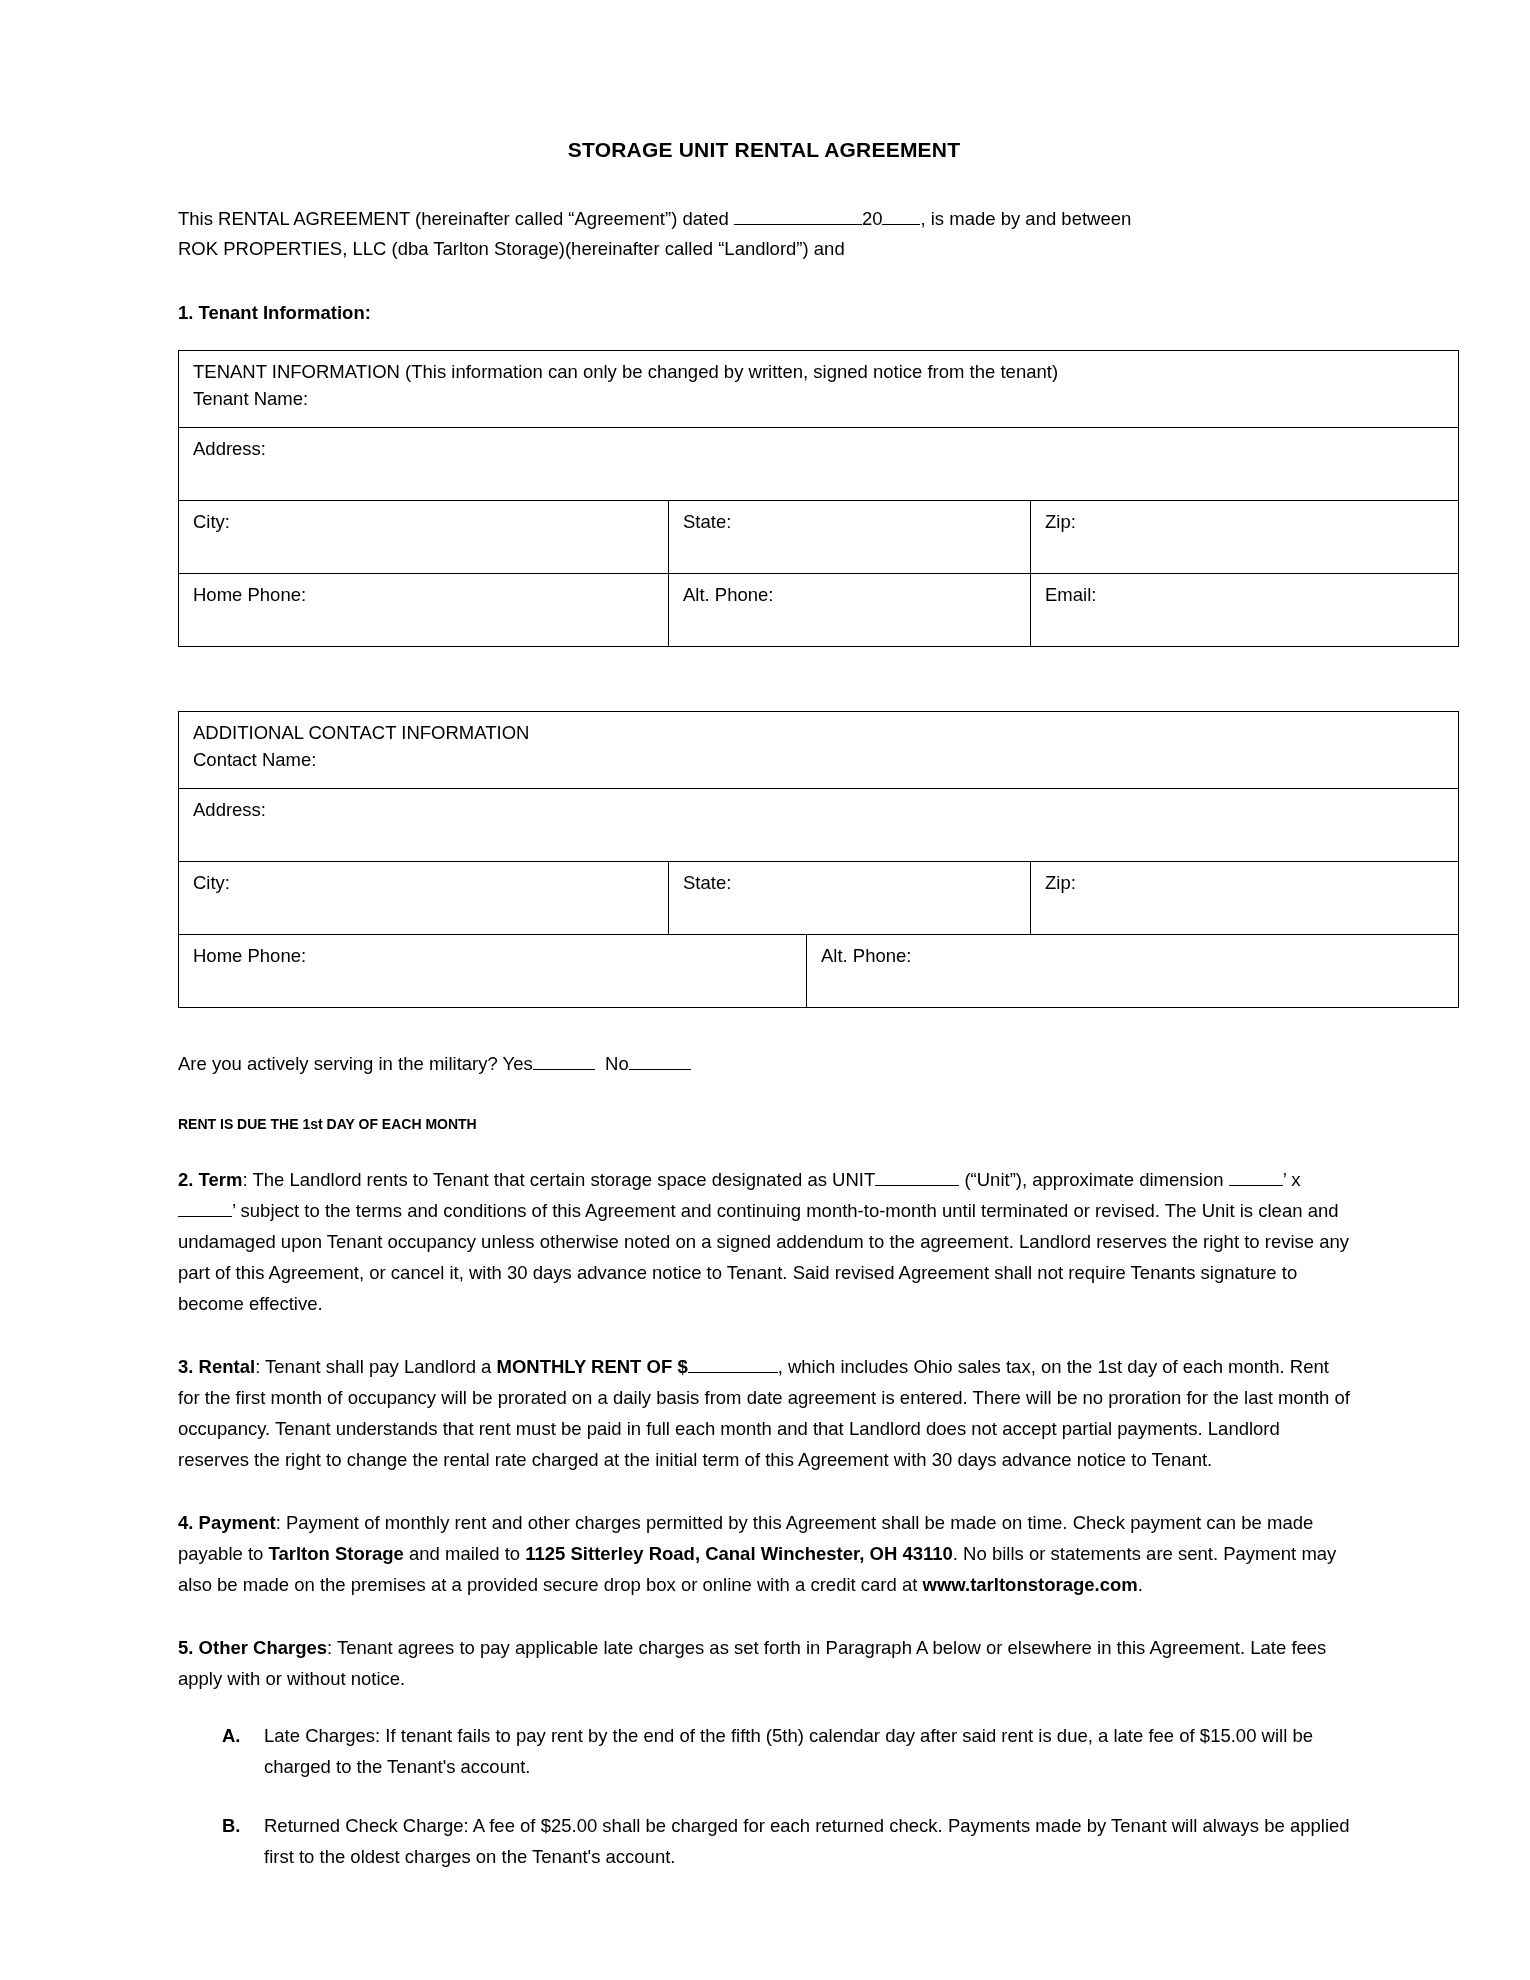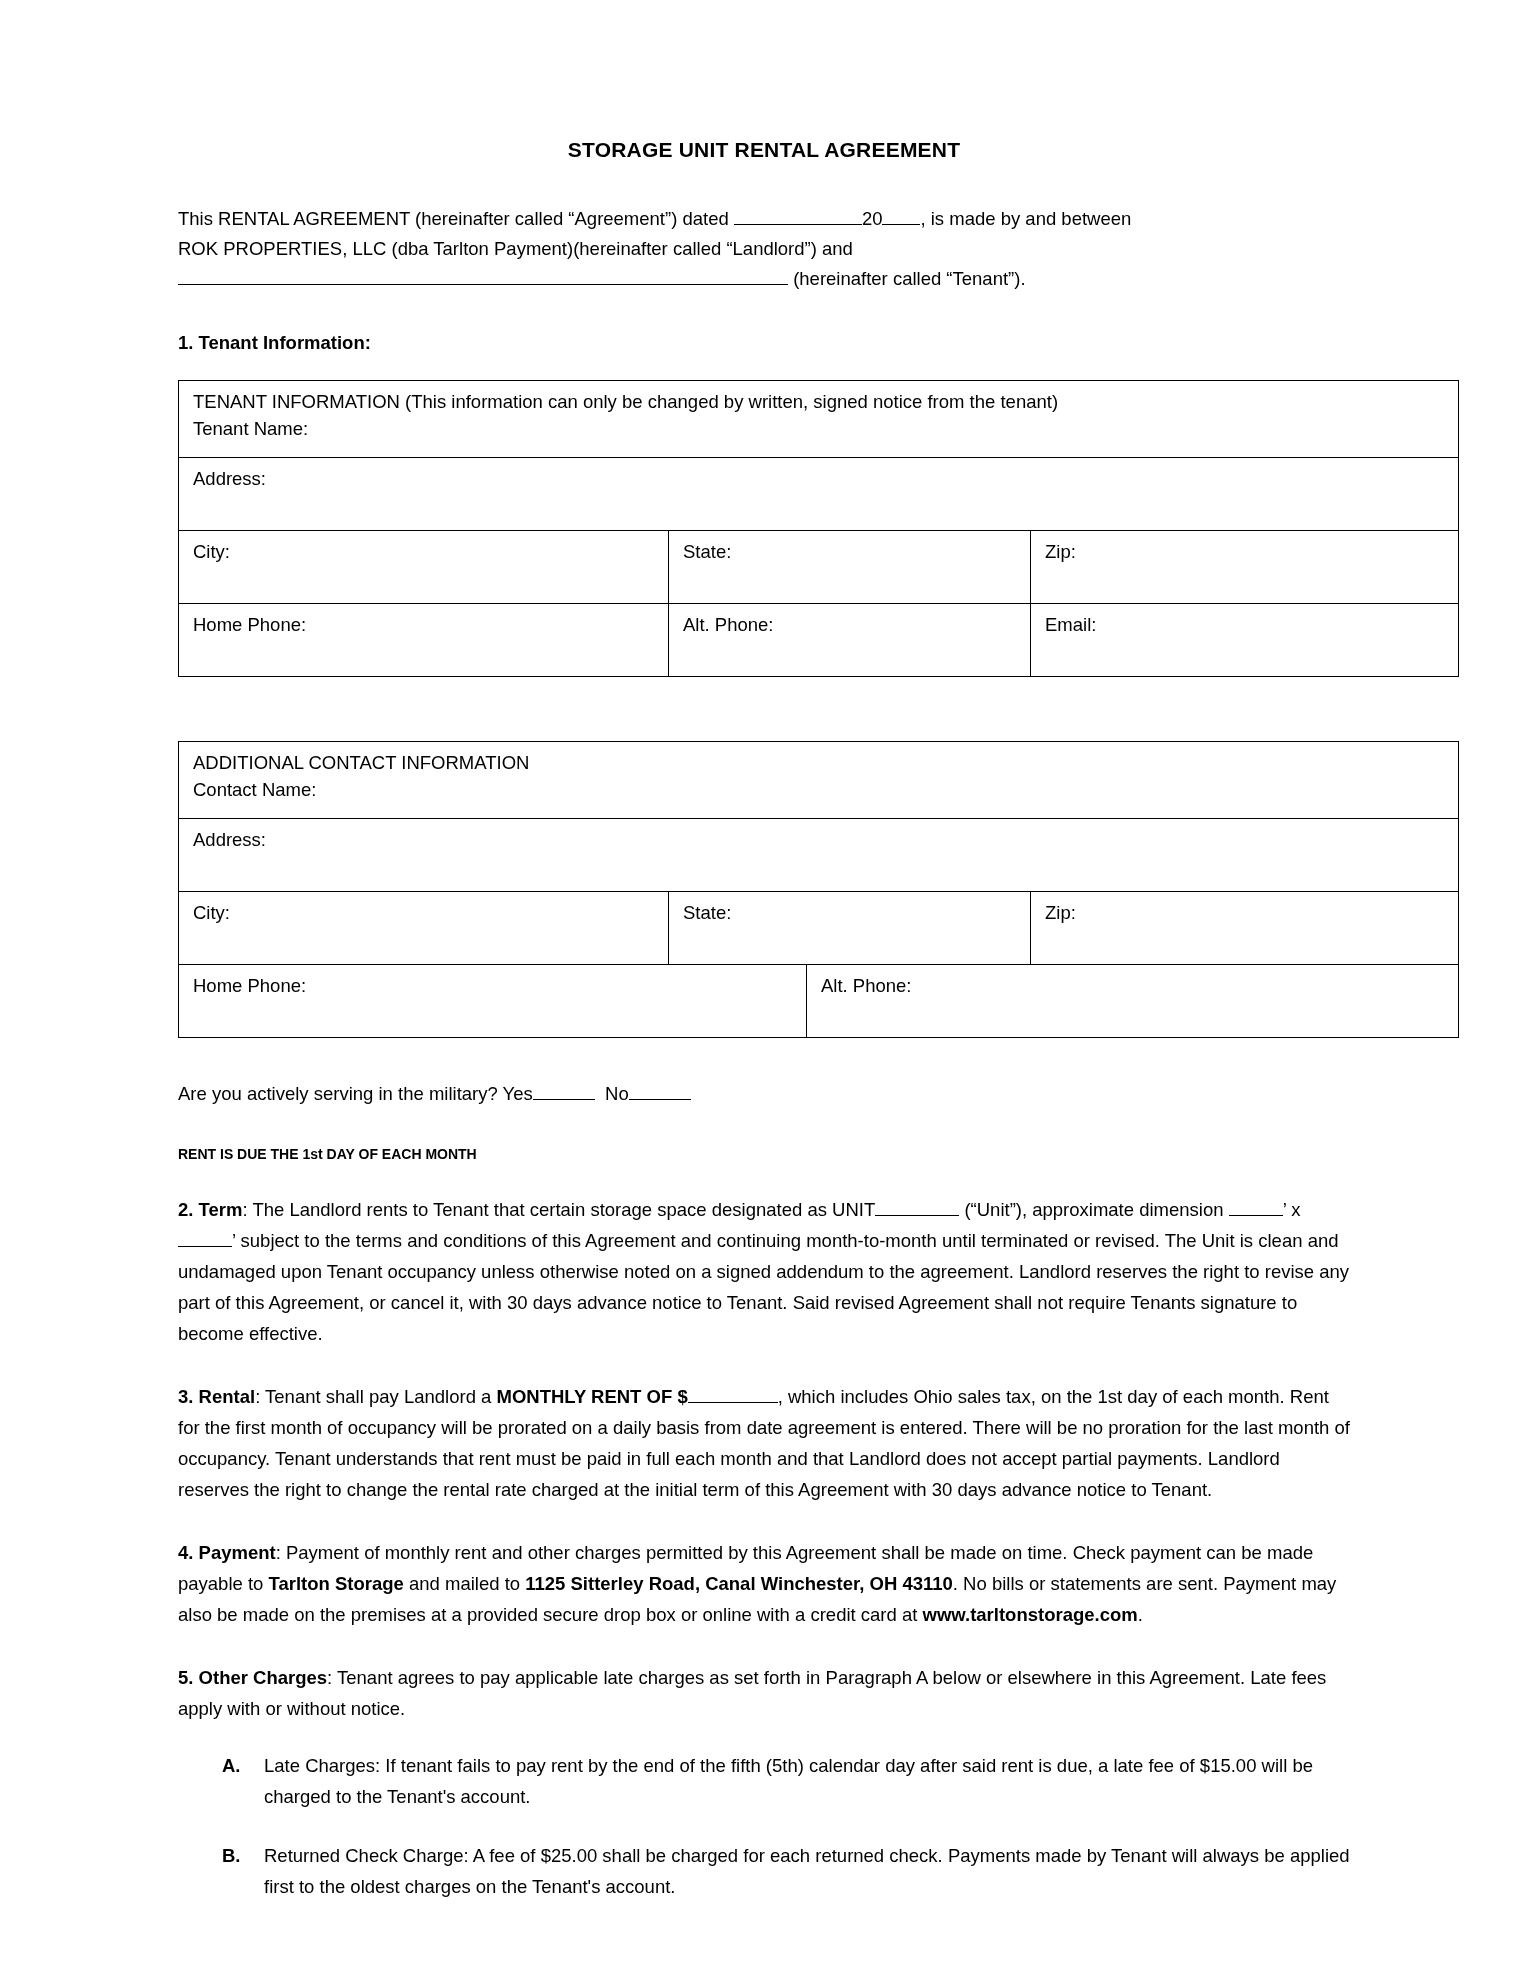--- a/index.html
+++ b/index.html
@@ -112,22 +112,21 @@
 </head>
 <body>
 
 <div class="page">
   <div class="content">
 
     <div class="doc-title">STORAGE UNIT RENTAL AGREEMENT</div>
 
     <div class="intro">
       <span class="line"><span>This RENTAL AGREEMENT (hereinafter called “Agreement”) dated </span><span class="ul-sm"></span><span>20</span><span class="ul-xs"></span><span>, is made by and between</span></span>
-      <span class="line">ROK PROPERTIES, LLC (dba Tarlton Payment)(hereinafter called “Landlord”) and</span>
-      <span class="line"><span class="ul-tenant"></span><span> (hereinafter called “Tenant”).</span></span>
+      <span class="line">ROK PROPERTIES, LLC (dba Tarlton Storage)(hereinafter called “Landlord”) and</span>
     </div>
 
     <div class="section-head">1. Tenant Information:</div>
 
     <div class="tbl-wrap">
       <table class="form">
         <colgroup>
           <col style="width:390px">
           <col style="width:100px">
           <col style="width:138px">

